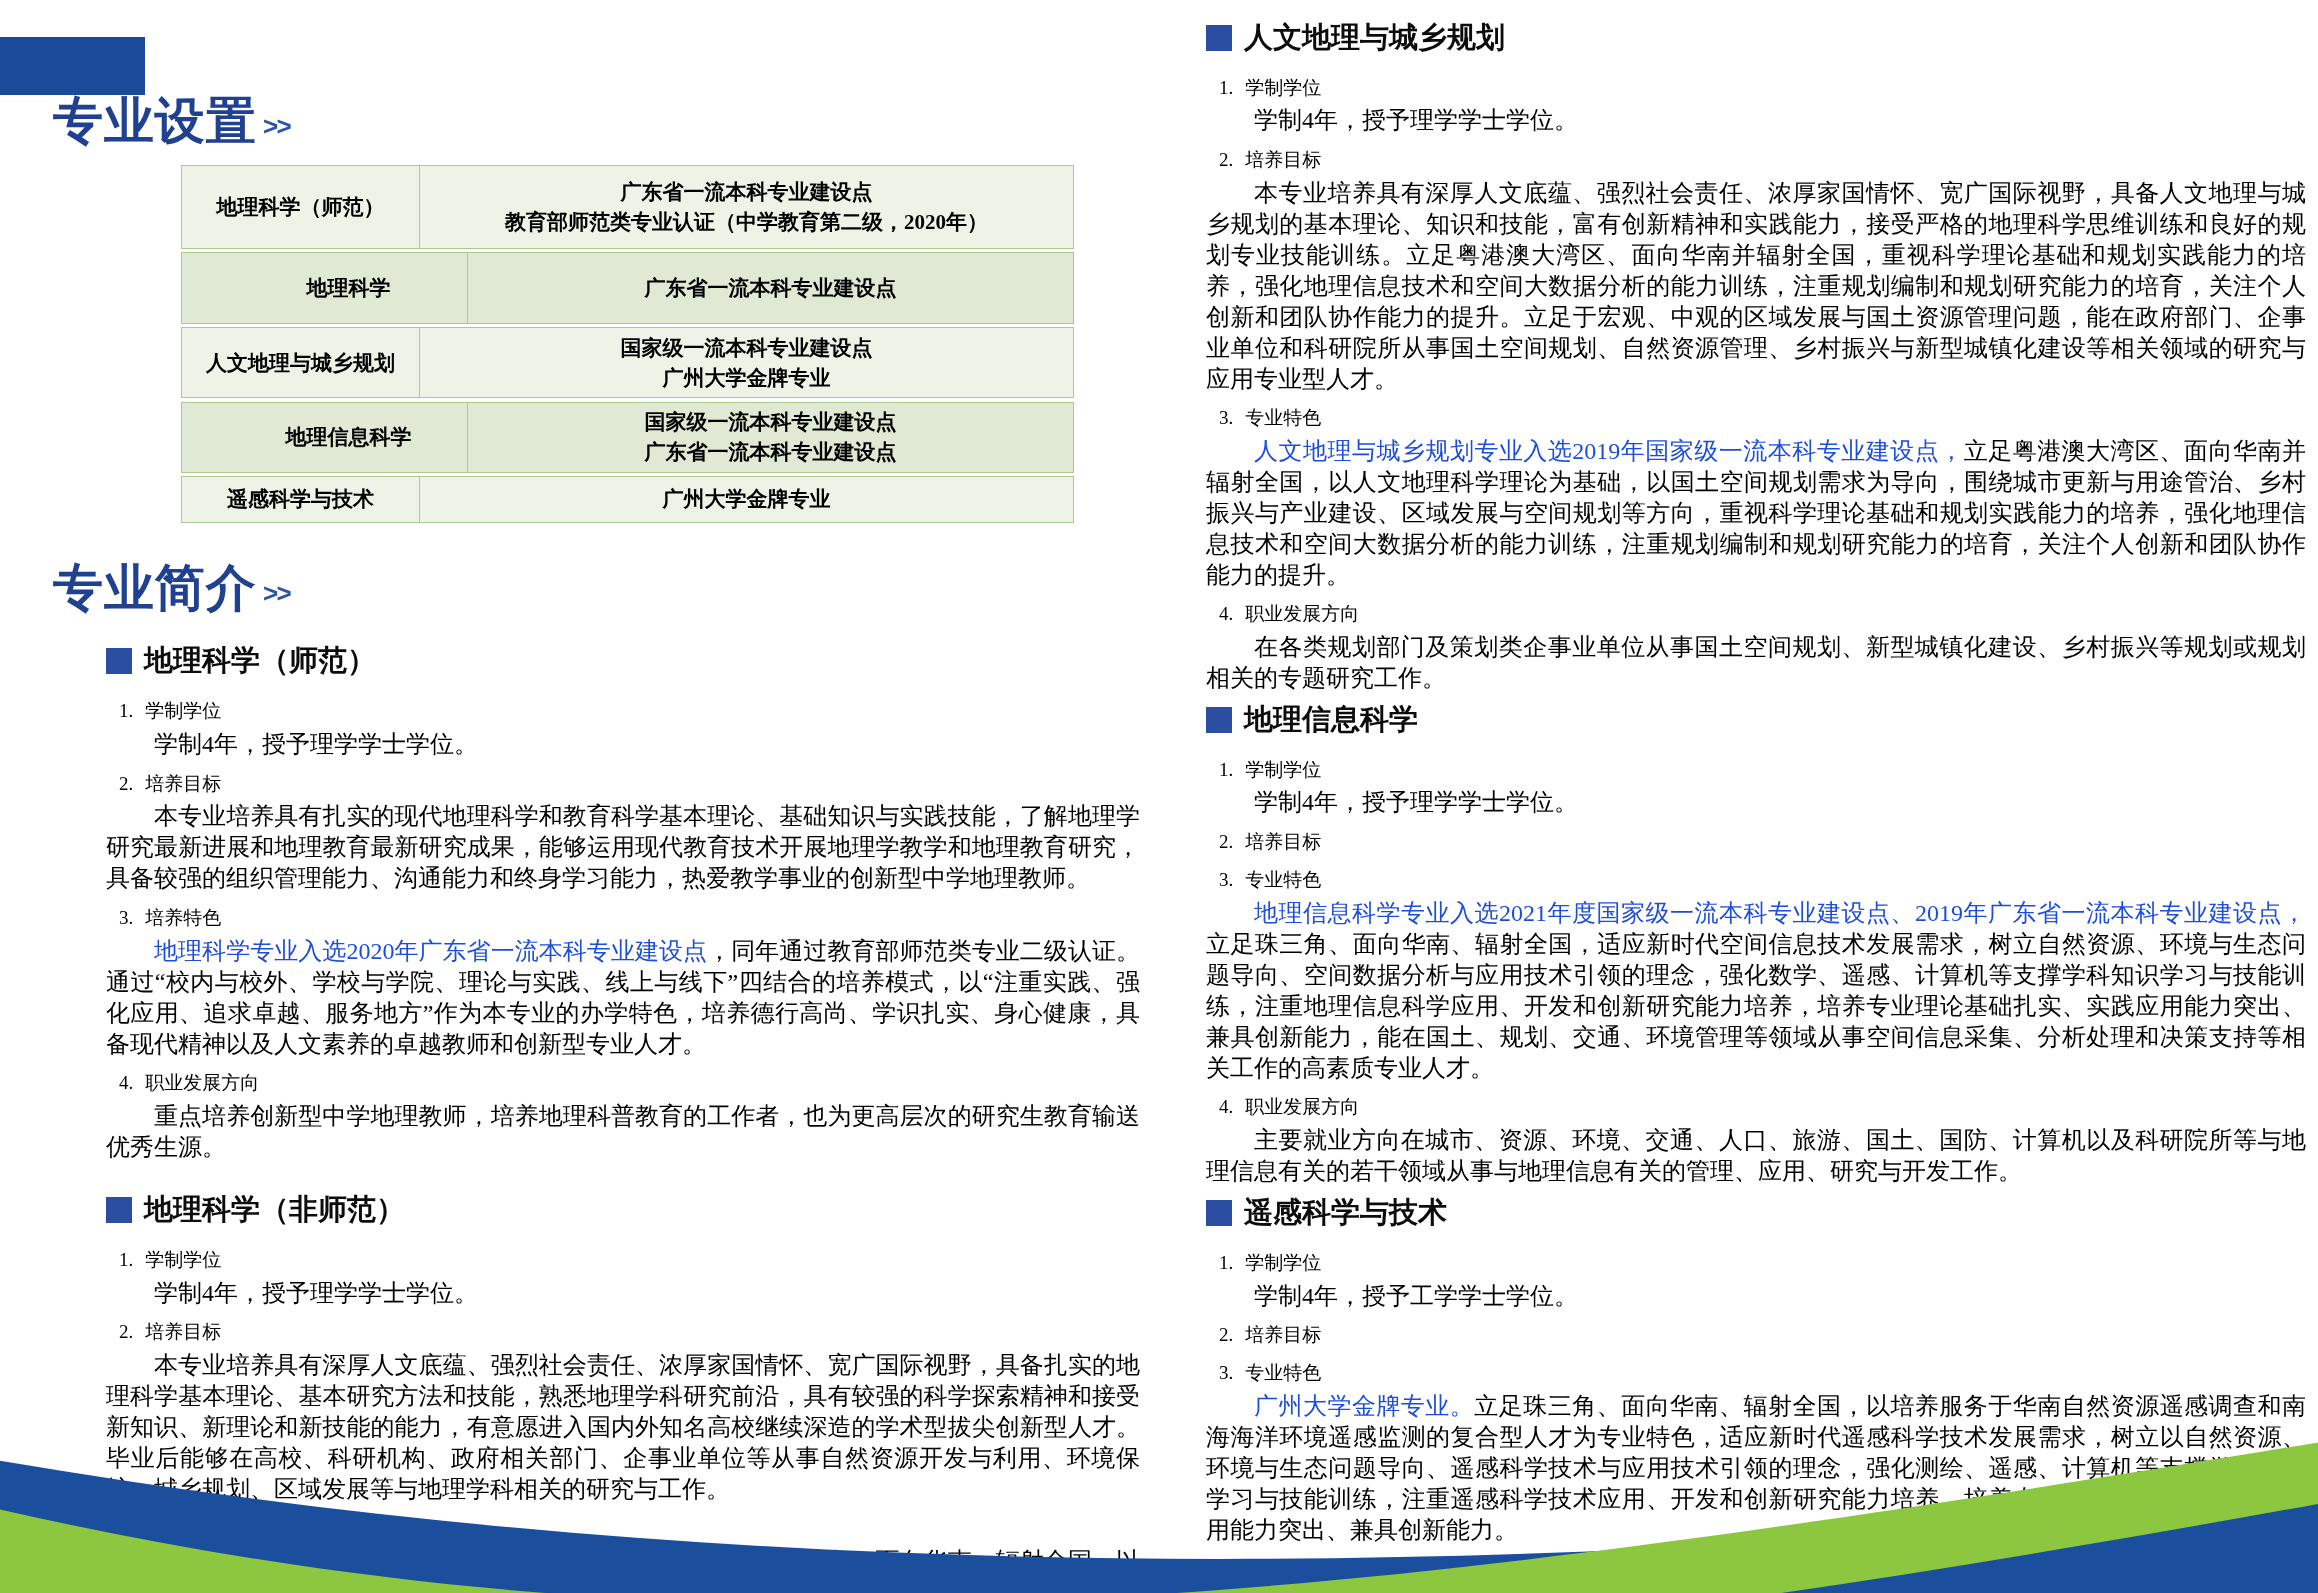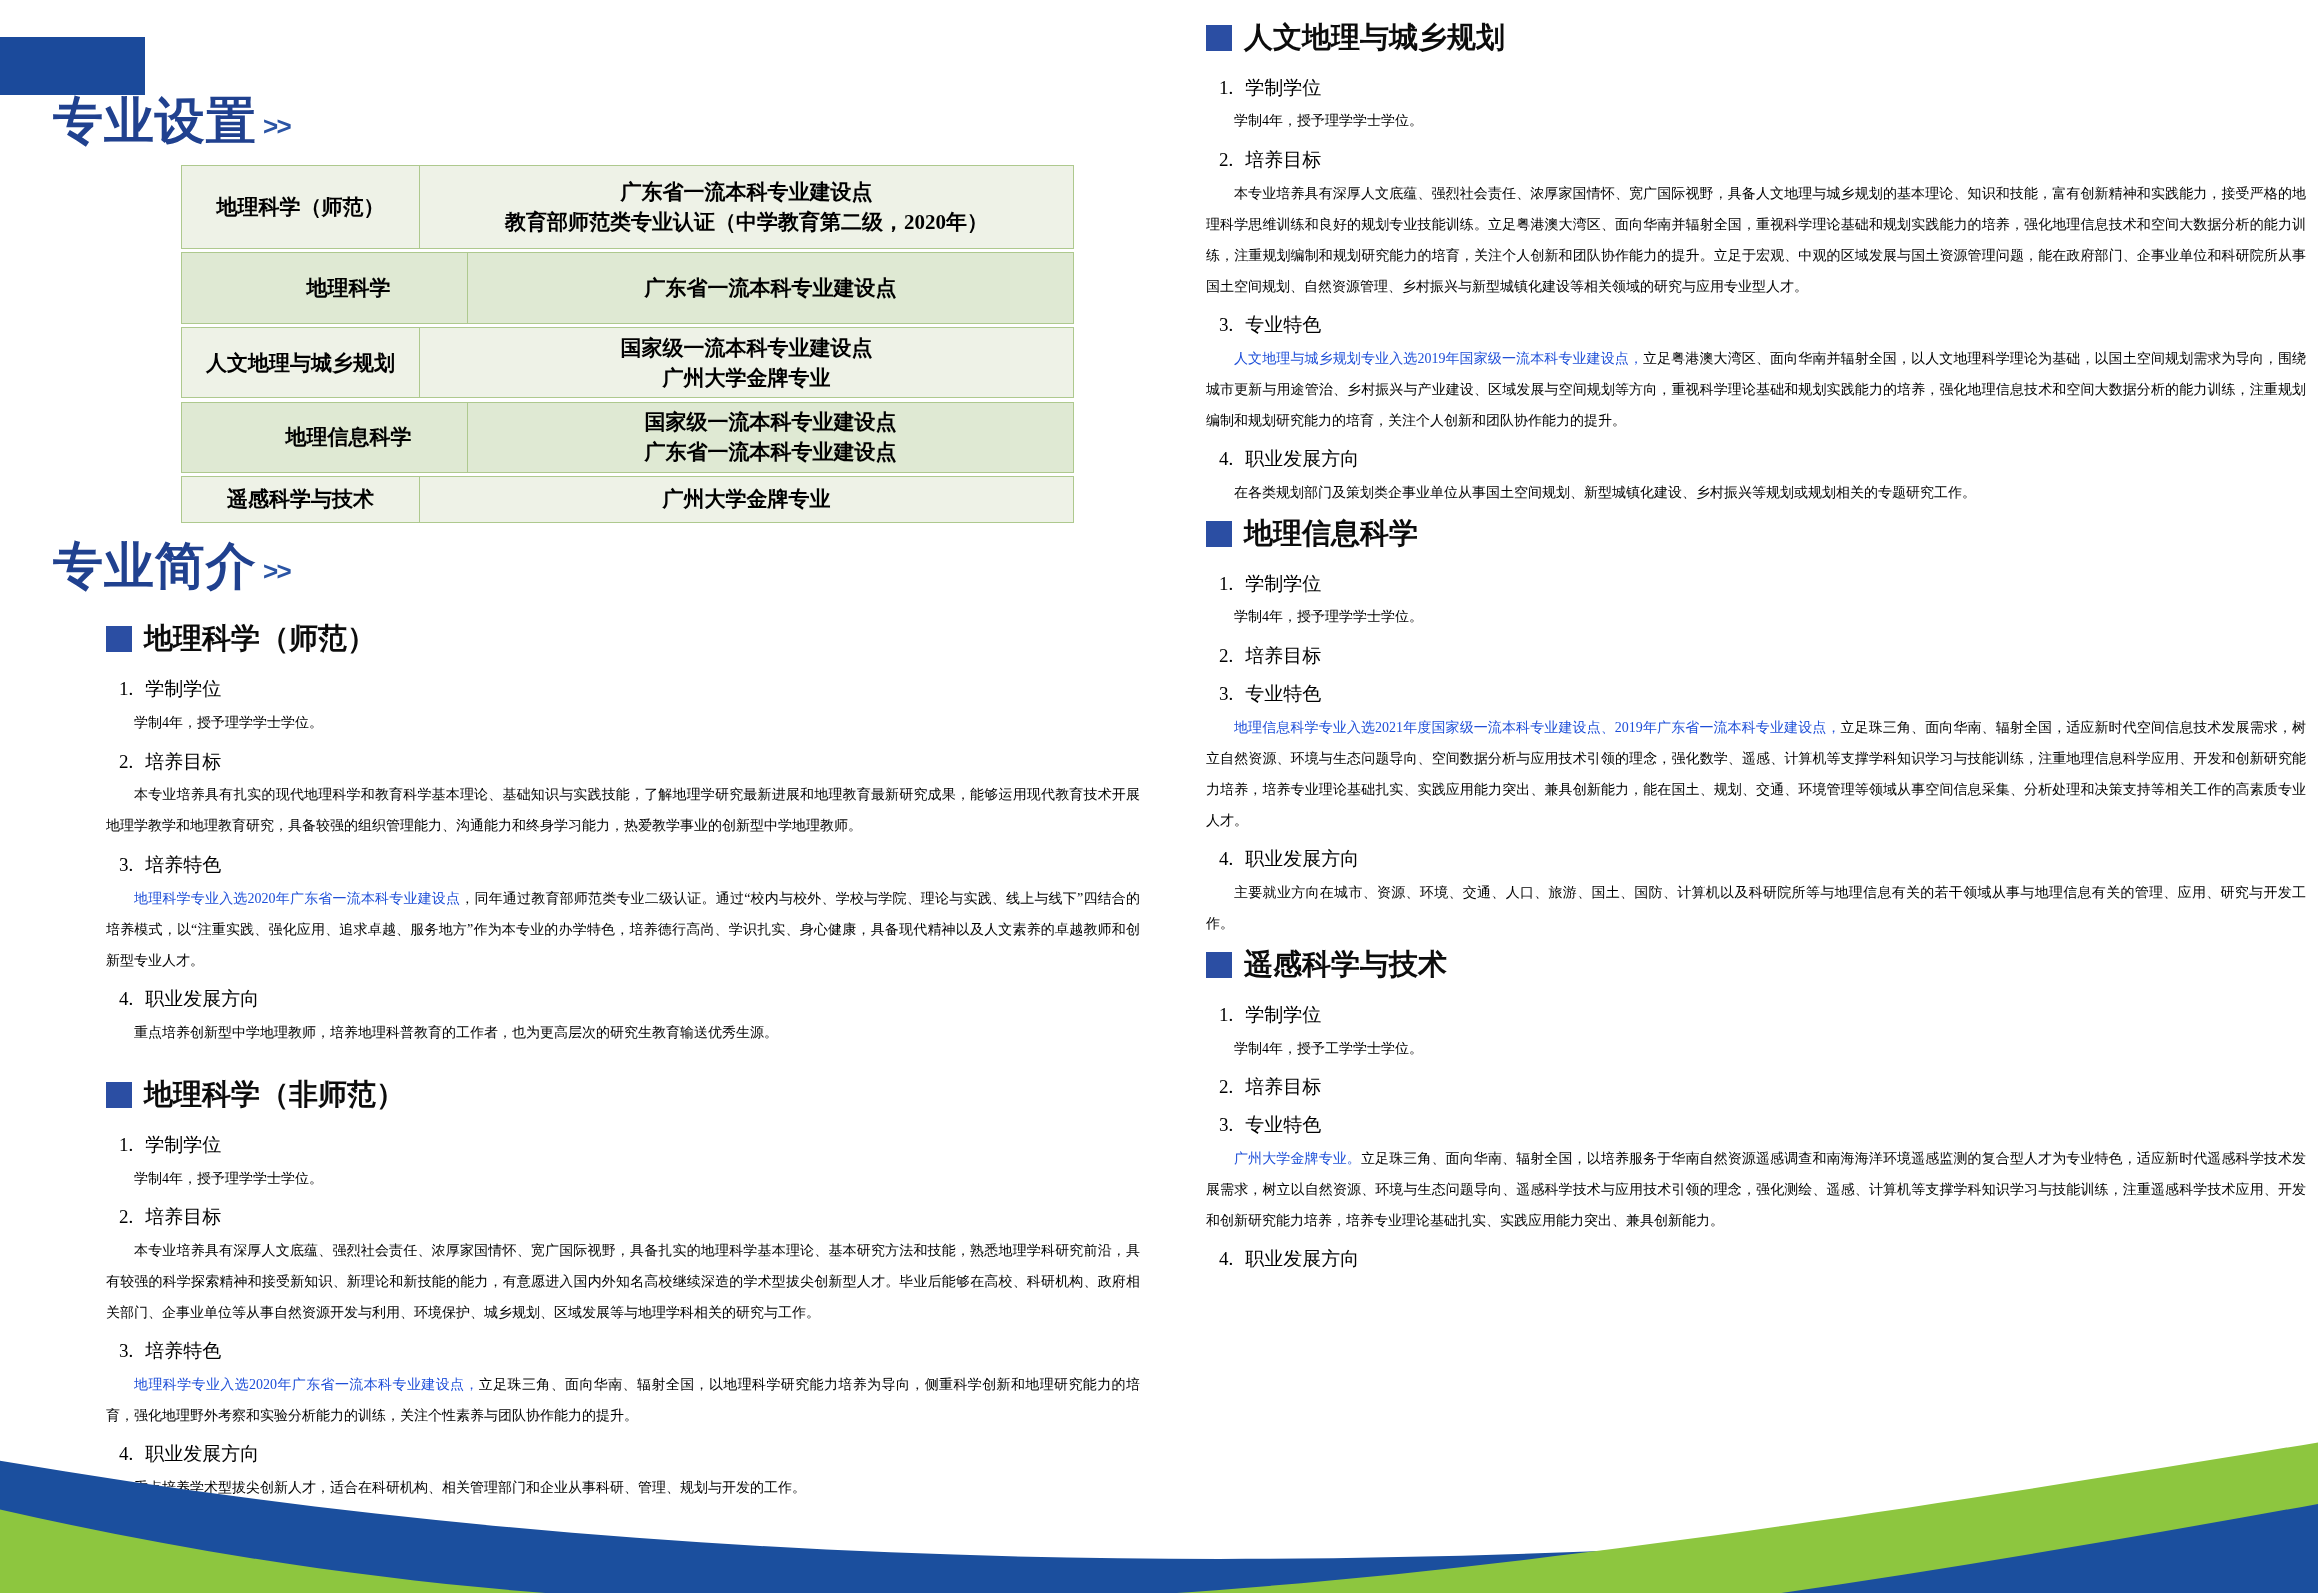--- a/index.html
+++ b/index.html
@@ -5,41 +5,41 @@
   html,body{margin:0;padding:0;background:#fff;}
   .page{position:relative;width:2333px;height:1594px;background:#ffffff;overflow:hidden;
         font-family:"Liberation Serif", serif;color:#000;}
   .corner-block{position:absolute;left:0;top:37px;width:145px;height:58px;background:#1b4a9b;}
   #left-col{position:absolute;left:53px;top:95px;width:1087px;}
   #right-col{position:absolute;left:1206px;top:12px;width:1100px;}
   .big-title{font-family:"Liberation Sans", sans-serif;font-weight:bold;
              font-size:50px;line-height:1.05;color:#20418f;letter-spacing:0.9px;}
   .big-title .arrows{font-size:26px;color:#2b55a5;margin-left:6.5px;letter-spacing:-1.9px;
                      position:relative;top:-2.8px;font-family:"Liberation Sans",sans-serif;}
-  .big-title.intro{margin-top:17px;}
+  .big-title.intro{margin-top:39px;}
   .majors-table{margin:17.6px 0 0 128px;width:893px;display:flex;flex-direction:column;gap:3.2px;}
   .trow{display:flex;border:1.4px solid #aec98e;}
   .trow.light{background:#eef2e7;}
   .trow.dark{background:#dfe9d3;padding-left:48px;}
   .trow:nth-child(1){min-height:82px;}
   .trow:nth-child(2){min-height:70px;}
   .trow:nth-child(3){min-height:69px;}
   .trow:nth-child(4){min-height:69px;}
   .trow:nth-child(5){min-height:45px;}
   .tcell{display:flex;align-items:center;justify-content:center;font-weight:bold;font-size:21px;}
   .tcell.major{width:237px;border-right:1.4px solid #aec98e;text-align:center;flex:none;}
   .tcell.honors{flex:1;flex-direction:column;line-height:30px;text-align:center;padding:3.7px 4.6px;}
   .sections{margin-left:53px;width:1034px;}
   .sec-h{display:flex;align-items:center;font-weight:bold;font-size:29px;color:#0c0c0c;
          margin:27px 0 14px 0;font-family:"Liberation Serif", serif;}
   #right-col .sec-h:first-child, #right-col section:first-child .sec-h{margin-top:5.6px;}
   .bullet{display:inline-block;width:26px;height:26px;background:#2b4ea3;margin-right:12px;flex:none;}
   .item-h{font-size:19px;line-height:31px;margin:7.4px 0 2.8px 0;padding-left:13px;}
   .item-h .no{margin-right:12px;}
-  .para{font-size:14px;line-height:31px;margin:0 0 5.6px 0;text-indent:2em;
+  .para{font-size:24px;line-height:31px;margin:0 0 5.6px 0;text-indent:2em;
         text-align:justify;word-break:break-all;}
   .para .blue{color:#1d4ed8;}
   .swoosh{position:absolute;left:0;bottom:0;width:2333px;height:232px;display:block;}
 </style>
 </head>
 <body>
 
 <div class="page">
   <div class="corner-block" style="background: rgb(27, 74, 155);"></div>
 

